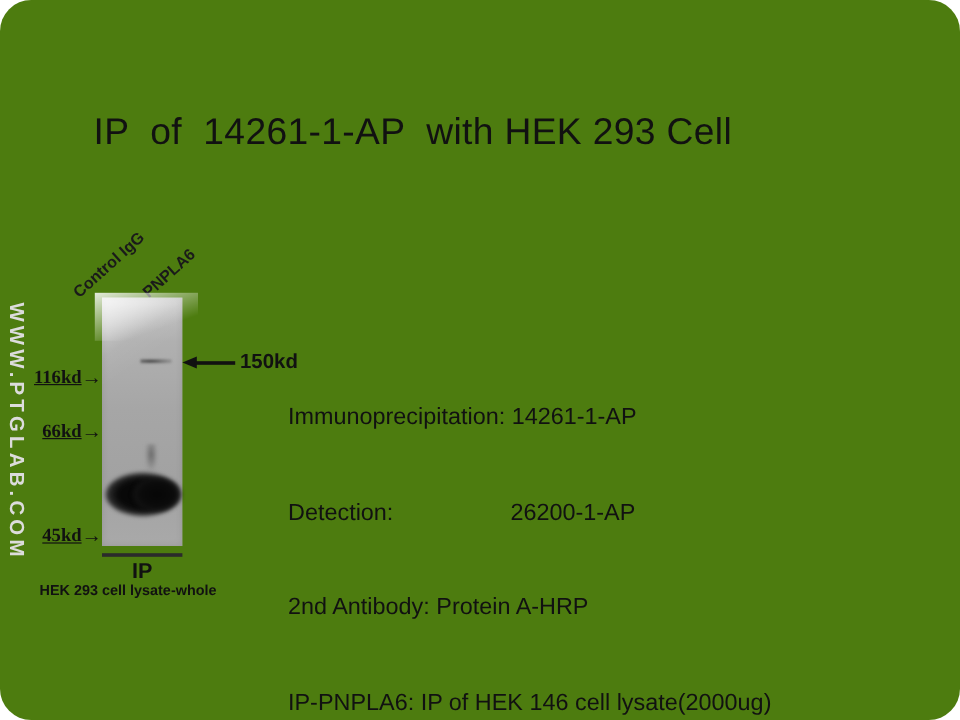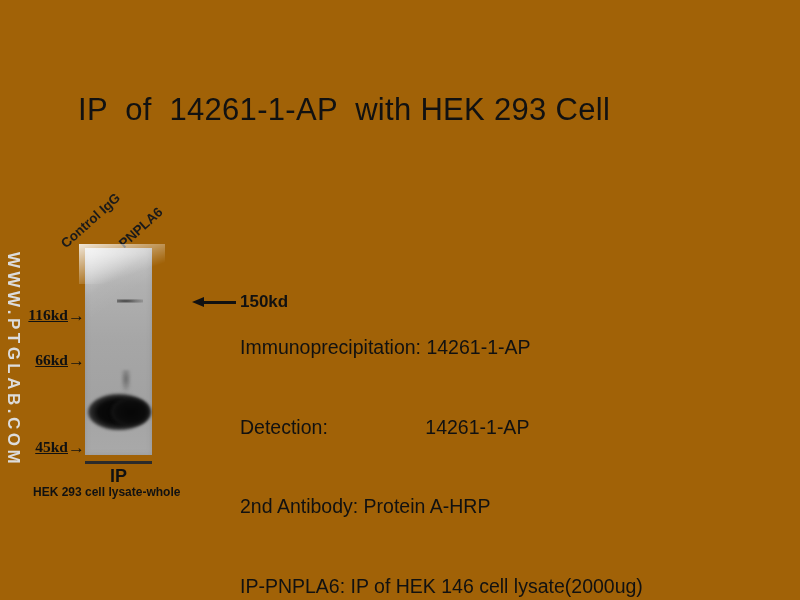--- a/index.html
+++ b/index.html
@@ -4,24 +4,25 @@
 <style>
   html, body {
     margin: 0;
     padding: 0;
     background: #ffffff;
   }
   #page {
     position: relative;
     width: 800px;
     height: 600px;
-    background: #a16207;
+    background: #4d7c0f;
     overflow: hidden;
     font-family: "Liberation Sans", sans-serif;
     color: #000000;
+    border-radius: 26px;
   }
 
   
   #title {
     position: absolute;
     left: 78px;
     top: 92px;
     font-size: 31px;
     letter-spacing: 0.3px;
     white-space: pre;
@@ -152,21 +153,20 @@
   }
 
   
   #pointer-150 {
     position: absolute;
     left: 152px;
     top: 292px;
     display: flex;
     align-items: center;
     height: 20px;
-    padding-left: 40px;
   }
   #pointer-arrow {
     position: relative;
     width: 44px;
     height: 10px;
   }
   #pointer-arrow .shaft {
     position: absolute;
     left: 10px;
     top: 3.5px;
@@ -274,20 +274,20 @@
   </div>
 
   <div id="ip-bracket">
     <div id="ip-bar"></div>
     <div id="ip-text">IP</div>
   </div>
   <div id="lysate-caption">HEK 293 cell lysate-whole</div>
 
   <div id="info-block">
     <div class="info-line">Immunoprecipitation: 14261-1-AP</div>
-    <div class="info-line">Detection:                  14261-1-AP</div>
+    <div class="info-line">Detection:                  26200-1-AP</div>
     <div class="info-line">2nd Antibody: Protein A-HRP</div>
     <div class="info-line">IP-PNPLA6: IP of HEK 146 cell lysate(2000ug)</div>
     
     
   </div>
 
 </div>
 
 </body></html>

